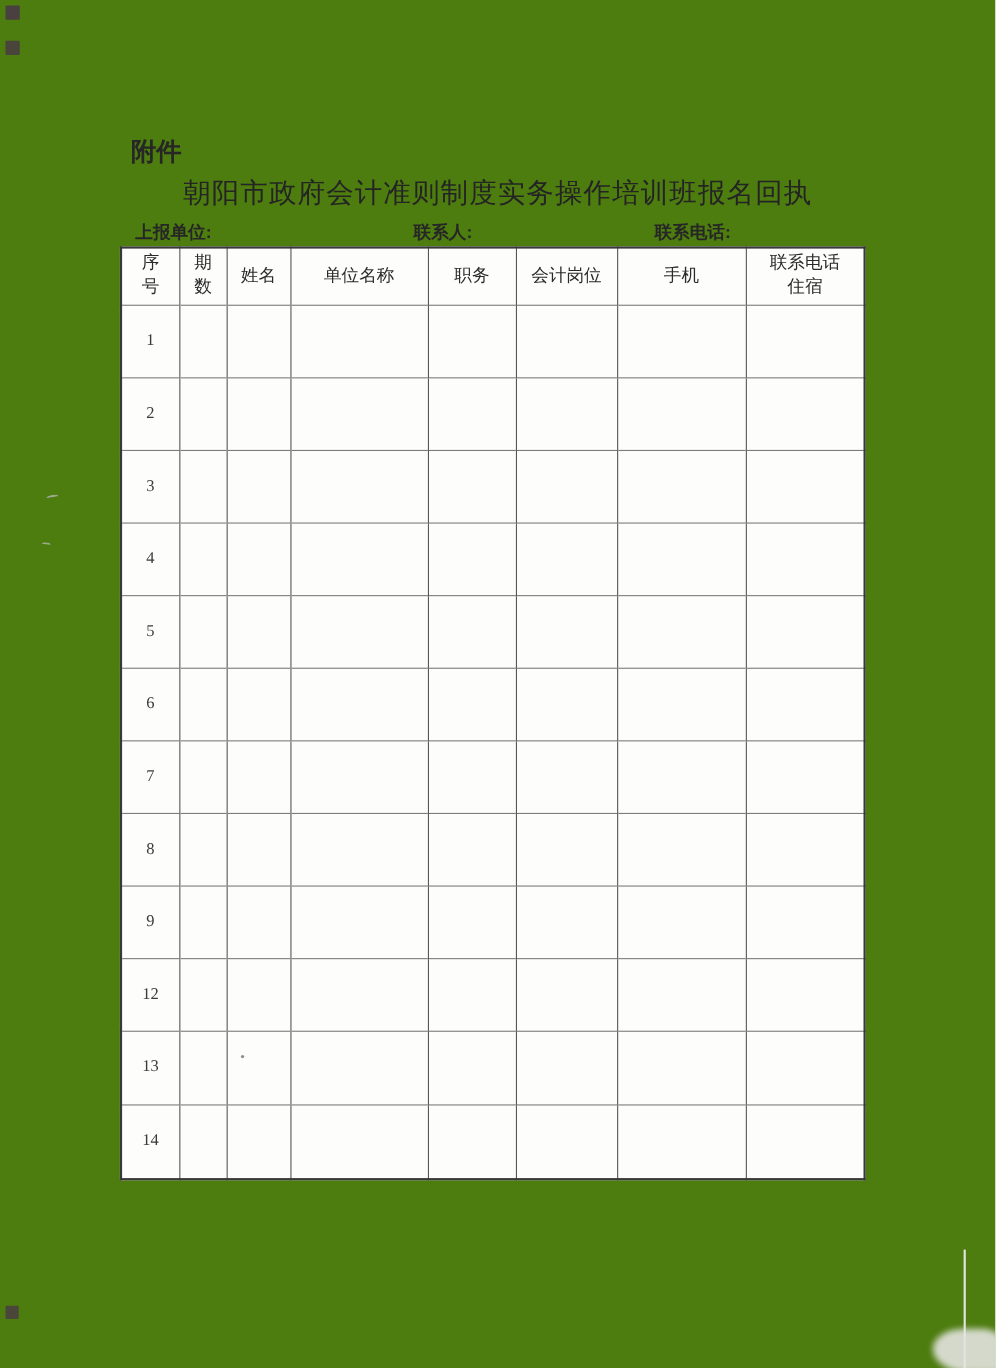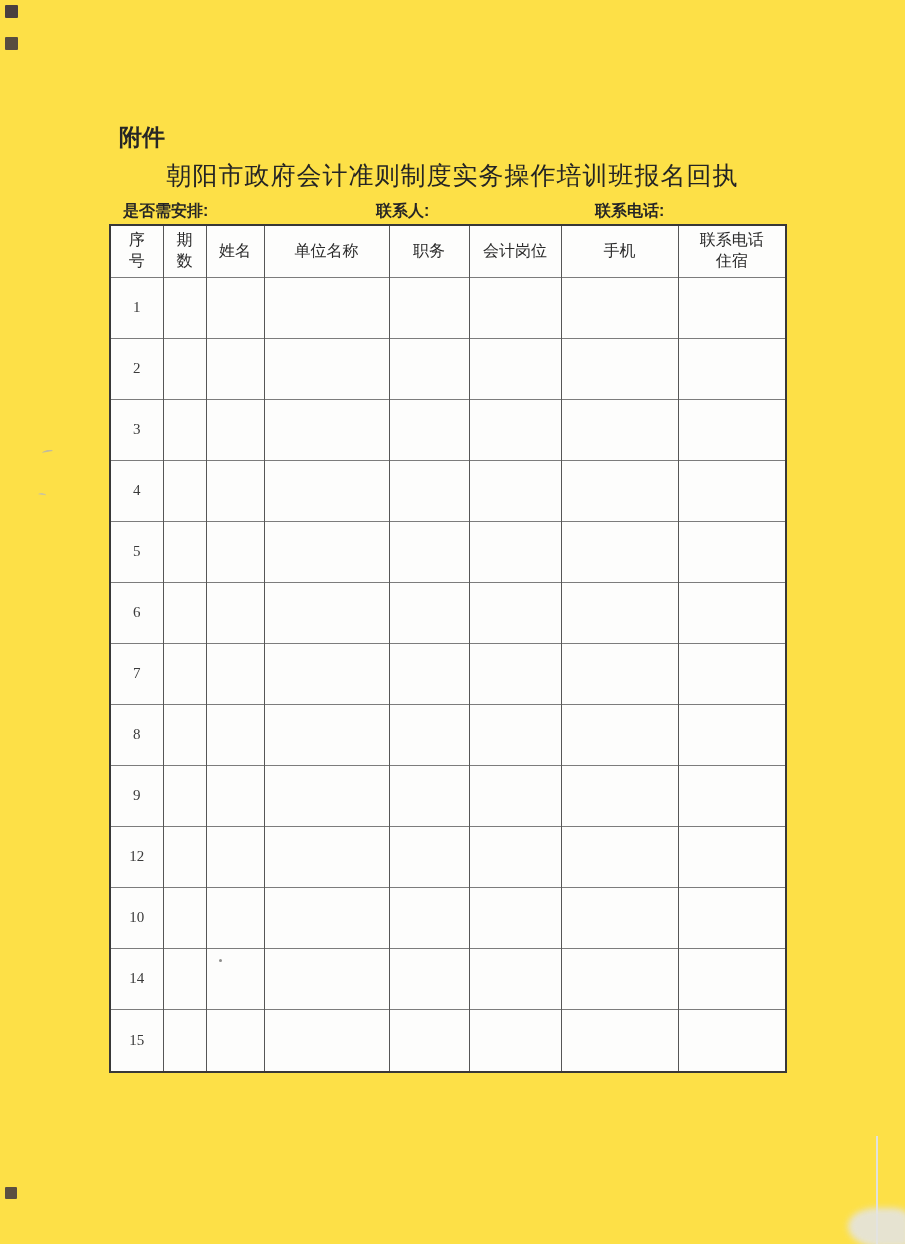--- a/index.html
+++ b/index.html
@@ -5,21 +5,21 @@
   * { box-sizing: border-box; }
   html, body { margin: 0; padding: 0; }
   body {
     width: 905px; height: 1244px;
     background: #ffffff;
     font-family: "Liberation Serif", "DejaVu Serif", serif;
   }
   .page {
     position: relative;
     width: 905px; height: 1244px;
-    background: #fde047;
+    background: #4d7c0f;
     color: #2b2b2b;
     overflow: hidden;
     padding-left: 37px;
   }
   .attachment {
     position: absolute;
     left: 119px; top: 122px;
     font-family: "Liberation Sans", "DejaVu Sans", sans-serif;
     font-size: 23px; font-weight: 600;
     color: #262626;
@@ -95,21 +95,21 @@
 </head>
 <body>
 
 <div class="page">
 
   <div class="attachment">附件</div>
 
   <h1 class="doc-title">朝阳市政府会计准则制度实务操作培训班报名回执</h1>
 
   <div class="fields-row">
-    <span class="field-label field-reporting-unit">是否需安排:</span>
+    <span class="field-label field-reporting-unit">上报单位:</span>
     <span class="field-label field-contact-person">联系人:</span>
     <span class="field-label field-contact-phone">联系电话:</span>
   </div>
 
   <table class="form-table">
     <colgroup id="table-colgroup">
         <col style="width: 53px;">
         <col style="width: 43px;">
         <col style="width: 58px;">
         <col style="width: 125px;">
@@ -228,41 +228,31 @@
           <td>12</td>
           <td></td>
           <td></td>
           <td></td>
           <td></td>
           <td></td>
           <td></td>
           <td></td>
         </tr>
         <tr>
-          <td>10</td>
+          <td>13</td>
           <td></td>
           <td></td>
           <td></td>
           <td></td>
           <td></td>
           <td></td>
           <td></td>
         </tr>
         <tr>
           <td>14</td>
-          <td></td>
-          <td></td>
-          <td></td>
-          <td></td>
-          <td></td>
-          <td></td>
-          <td></td>
-        </tr>
-        <tr>
-          <td>15</td>
           <td></td>
           <td></td>
           <td></td>
           <td></td>
           <td></td>
           <td></td>
           <td></td>
         </tr>
       </tbody>
   </table>

